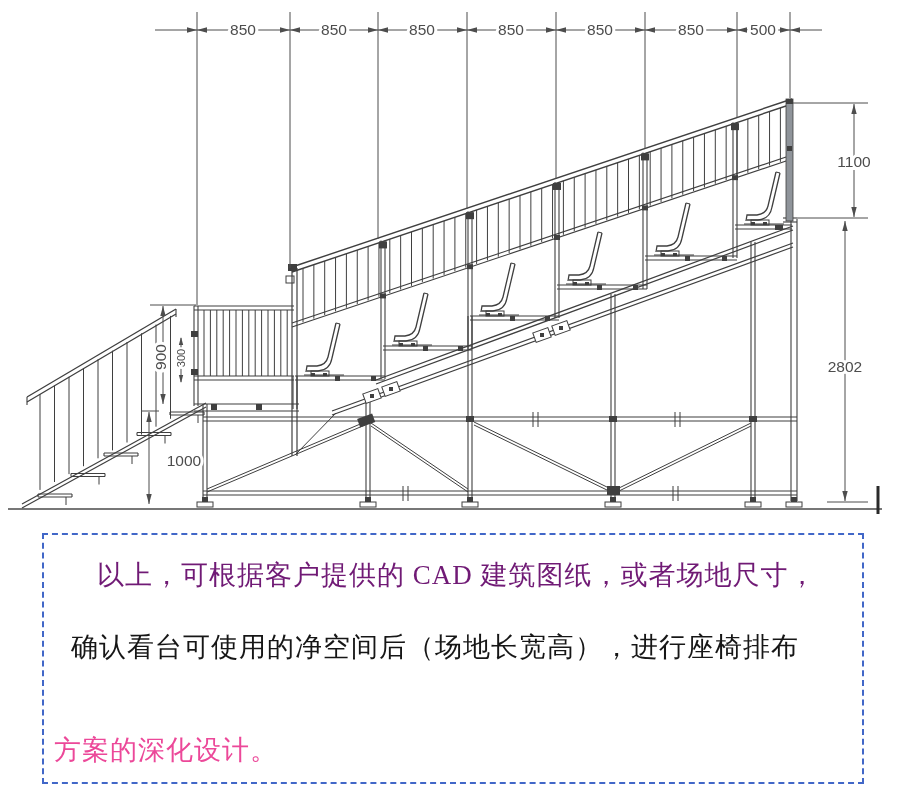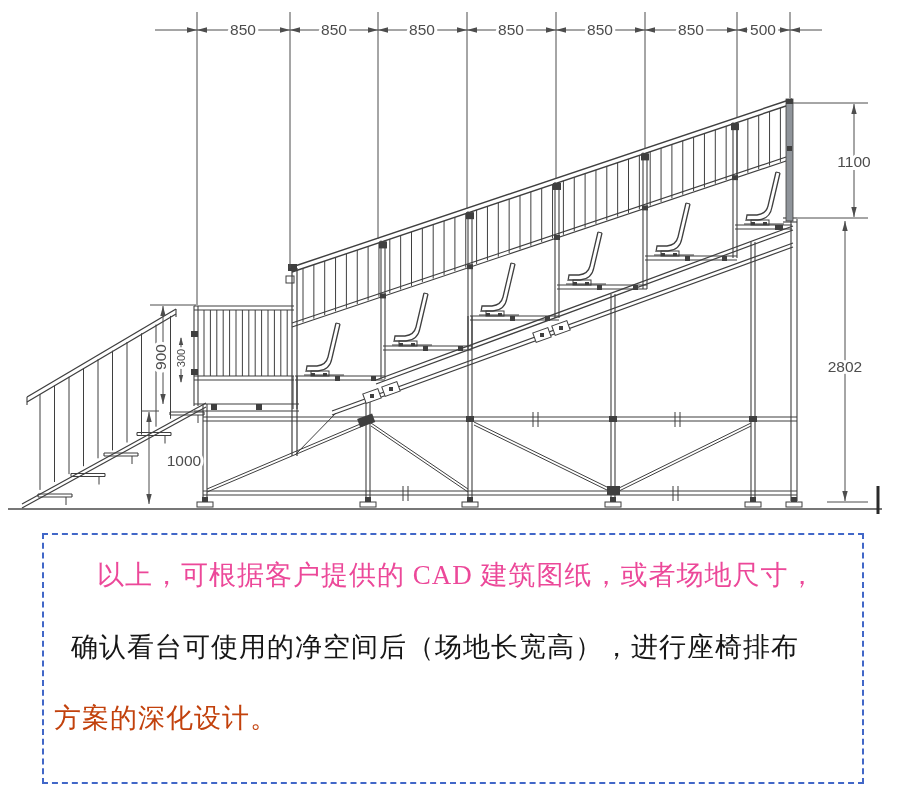--- a/index.html
+++ b/index.html
@@ -372,16 +372,16 @@
     <text class="dim" x="691" y="35">850</text>
     <text class="dim" x="763" y="35">500</text>
     <text class="dim" x="854" y="167">1100</text>
     <text class="dim" x="845" y="372">2802</text>
     <text class="dim" x="161" y="362" transform="rotate(-90 161 357)">900</text>
     <text class="dim small" x="181" y="362" transform="rotate(-90 181 358)">300</text>
     <text class="dim" x="184" y="466">1000</text>
   </svg>
 
   <div class="note-box" style="border-color: rgb(65, 103, 200);"></div>
-  <div class="note-line nl1" style="color: #ec4899;">以上，可根据客户提供的 CAD 建筑图纸，或者场地尺寸，</div>
+  <div class="note-line nl1" style="color: #701a75;">以上，可根据客户提供的 CAD 建筑图纸，或者场地尺寸，</div>
   <div class="note-line nl2" style="color: rgb(22, 22, 22);">确认看台可使用的净空间后（场地长宽高），进行座椅排布</div>
-  <div class="note-line nl3" style="color: #c2410c;">方案的深化设计。</div>
+  <div class="note-line nl3" style="color: #ec4899; margin-top: 32px;">方案的深化设计。</div>
 </div>
 
 </body></html>

